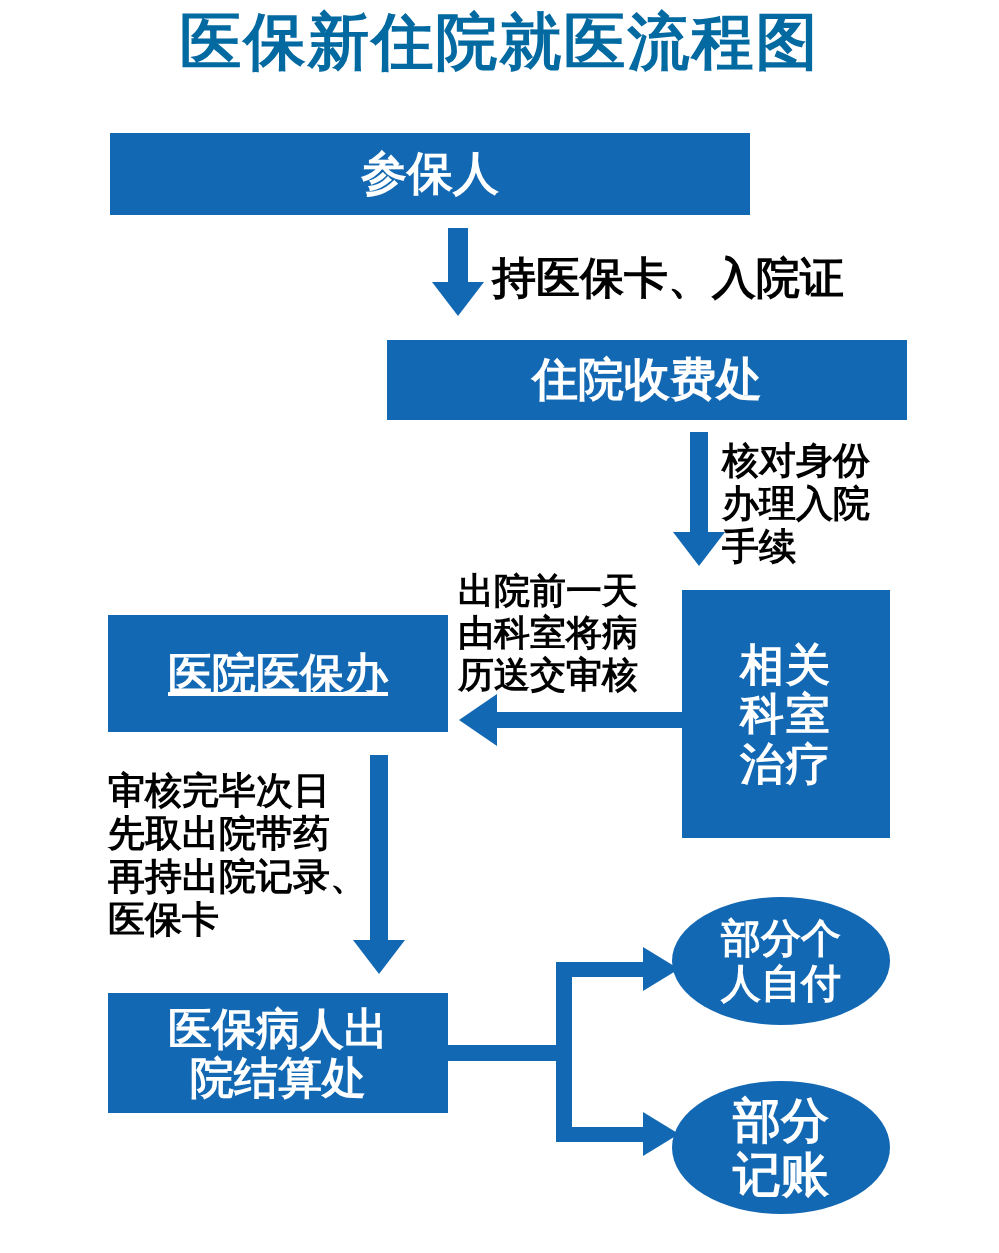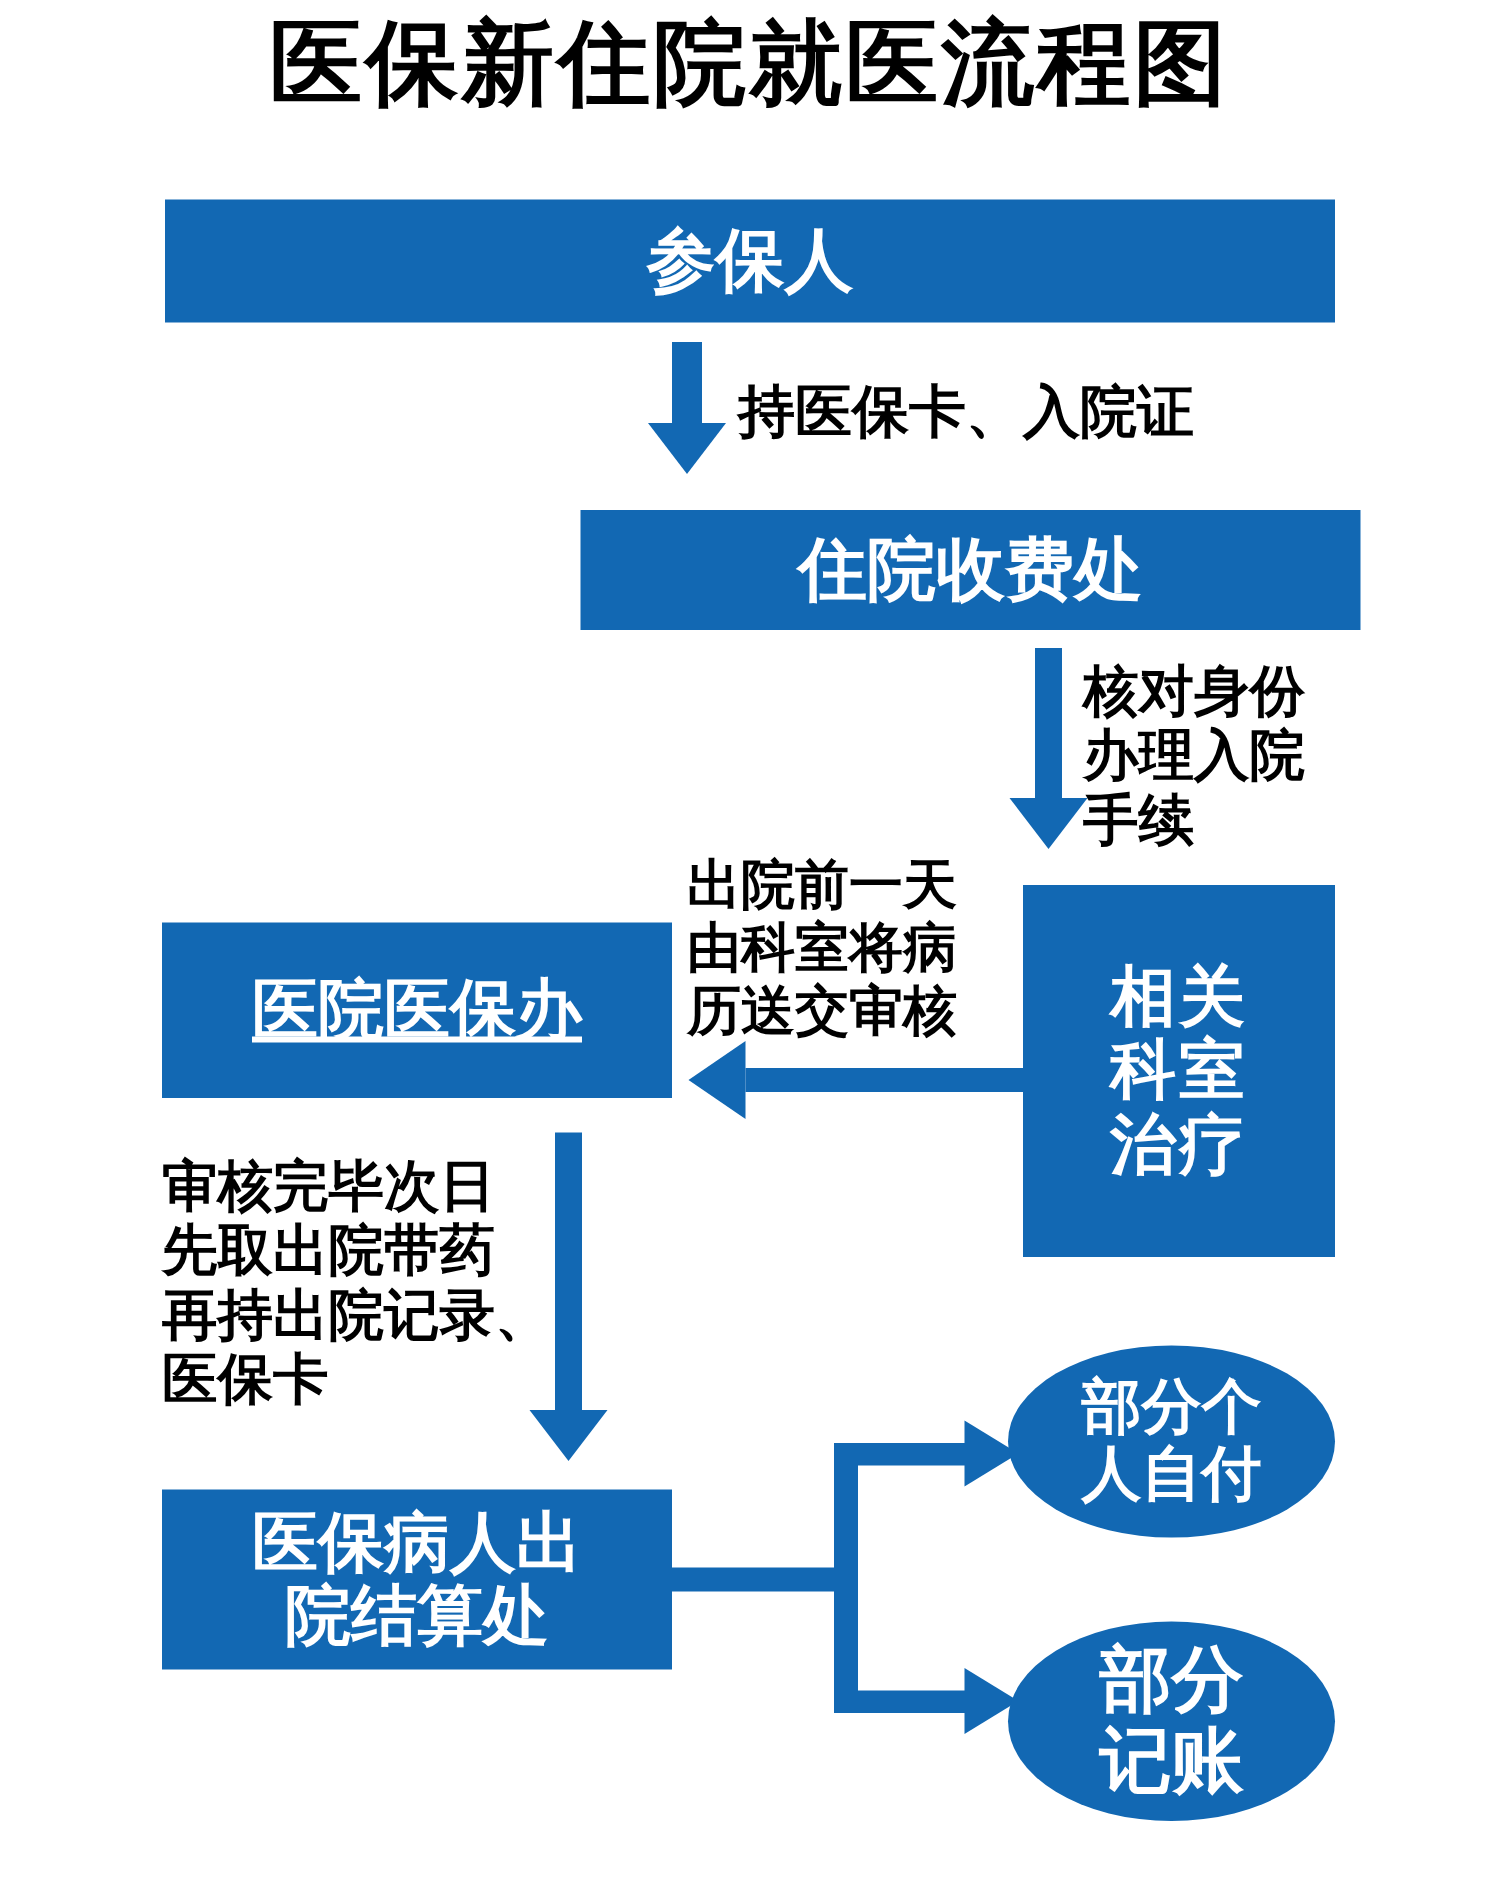--- a/index.html
+++ b/index.html
@@ -16,21 +16,21 @@
     overflow: hidden;
   }
 
   
   .title {
     position: absolute;
     left: 0;
     top: 8px;
     width: 999px;
     text-align: center;
-    color: #000000;
+    color: #0369a1;
     font-size: 62px;
     font-weight: 700;
     letter-spacing: 2px;
     line-height: 1.1;
     white-space: nowrap;
   }
 
   
   .node {
     position: absolute;
@@ -42,21 +42,21 @@
     justify-content: center;
     text-align: center;
     line-height: 1.12;
     box-sizing: border-box;
     white-space: pre-line;
   }
   .node.ellipse {
     border-radius: 50%;
   }
 
-  #node-insured       { left: 110px; top: 133px; width: 780px; height: 82px;  font-size: 46px; }
+  #node-insured       { left: 110px; top: 133px; width: 640px; height: 82px;  font-size: 46px; }
   #node-billing       { left: 370px; top: 340px; width: 520px; height: 80px;  font-size: 46px; margin-left: 17px; }
   #node-department    { left: 682px; top: 590px; width: 208px; height: 248px; font-size: 44px; letter-spacing: 2px; }
   #node-insurance     { left: 108px; top: 615px; width: 340px; height: 117px; font-size: 44px; text-decoration: underline; }
   #node-settlement    { left: 108px; top: 993px; width: 340px; height: 120px; font-size: 44px; }
   #node-selfpay       { left: 672px; top: 897px; width: 218px; height: 128px; font-size: 40px; }
   #node-account       { left: 672px; top: 1081px; width: 218px; height: 133px; font-size: 48px; }
 
   
   .vline, .hline {
     position: absolute;
@@ -110,21 +110,21 @@
 
   
   .edge-label {
     position: absolute;
     color: #000000;
     font-weight: 700;
     line-height: 1.16;
     white-space: pre-line;
     text-align: left;
   }
-  #label-card        { left: 492px; top: 252px; font-size: 38px; }
+  #label-card        { left: 492px; top: 252px; font-size: 44px; }
   #label-admission   { left: 722px; top: 440px; font-size: 37px; }
   #label-records     { left: 458px; top: 570px; font-size: 36px; }
   #label-discharge   { left: 108px; top: 770px; font-size: 37px; }
 </style>
 </head>
 <body>
 
 <div id="canvas">
 
   <div class="title">医保新住院就医流程图</div>

